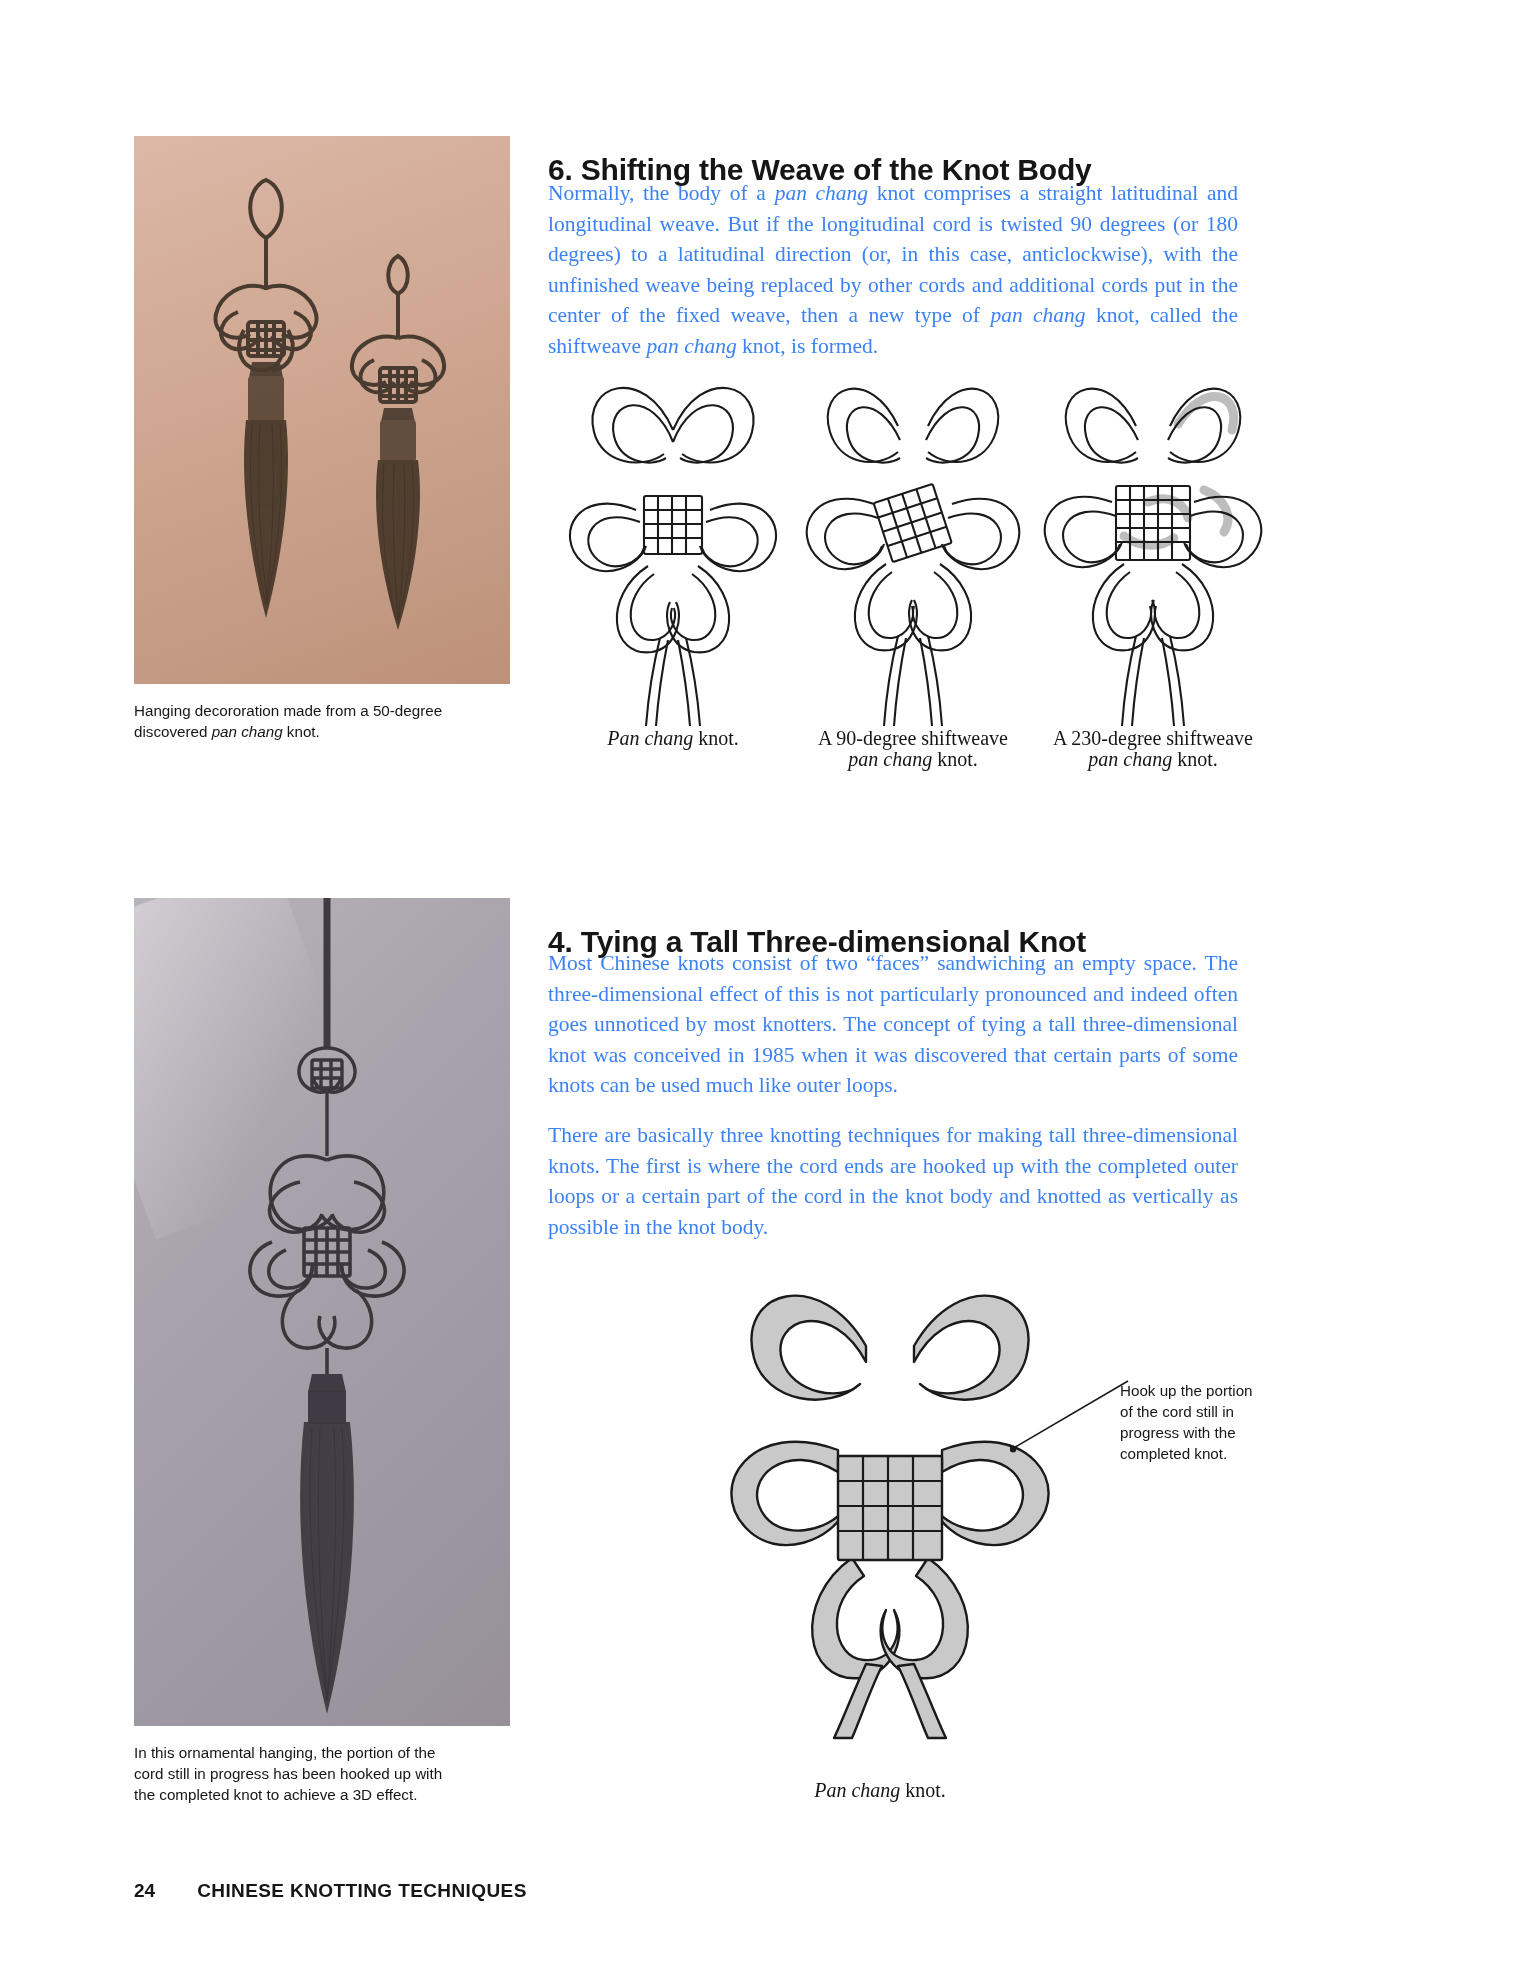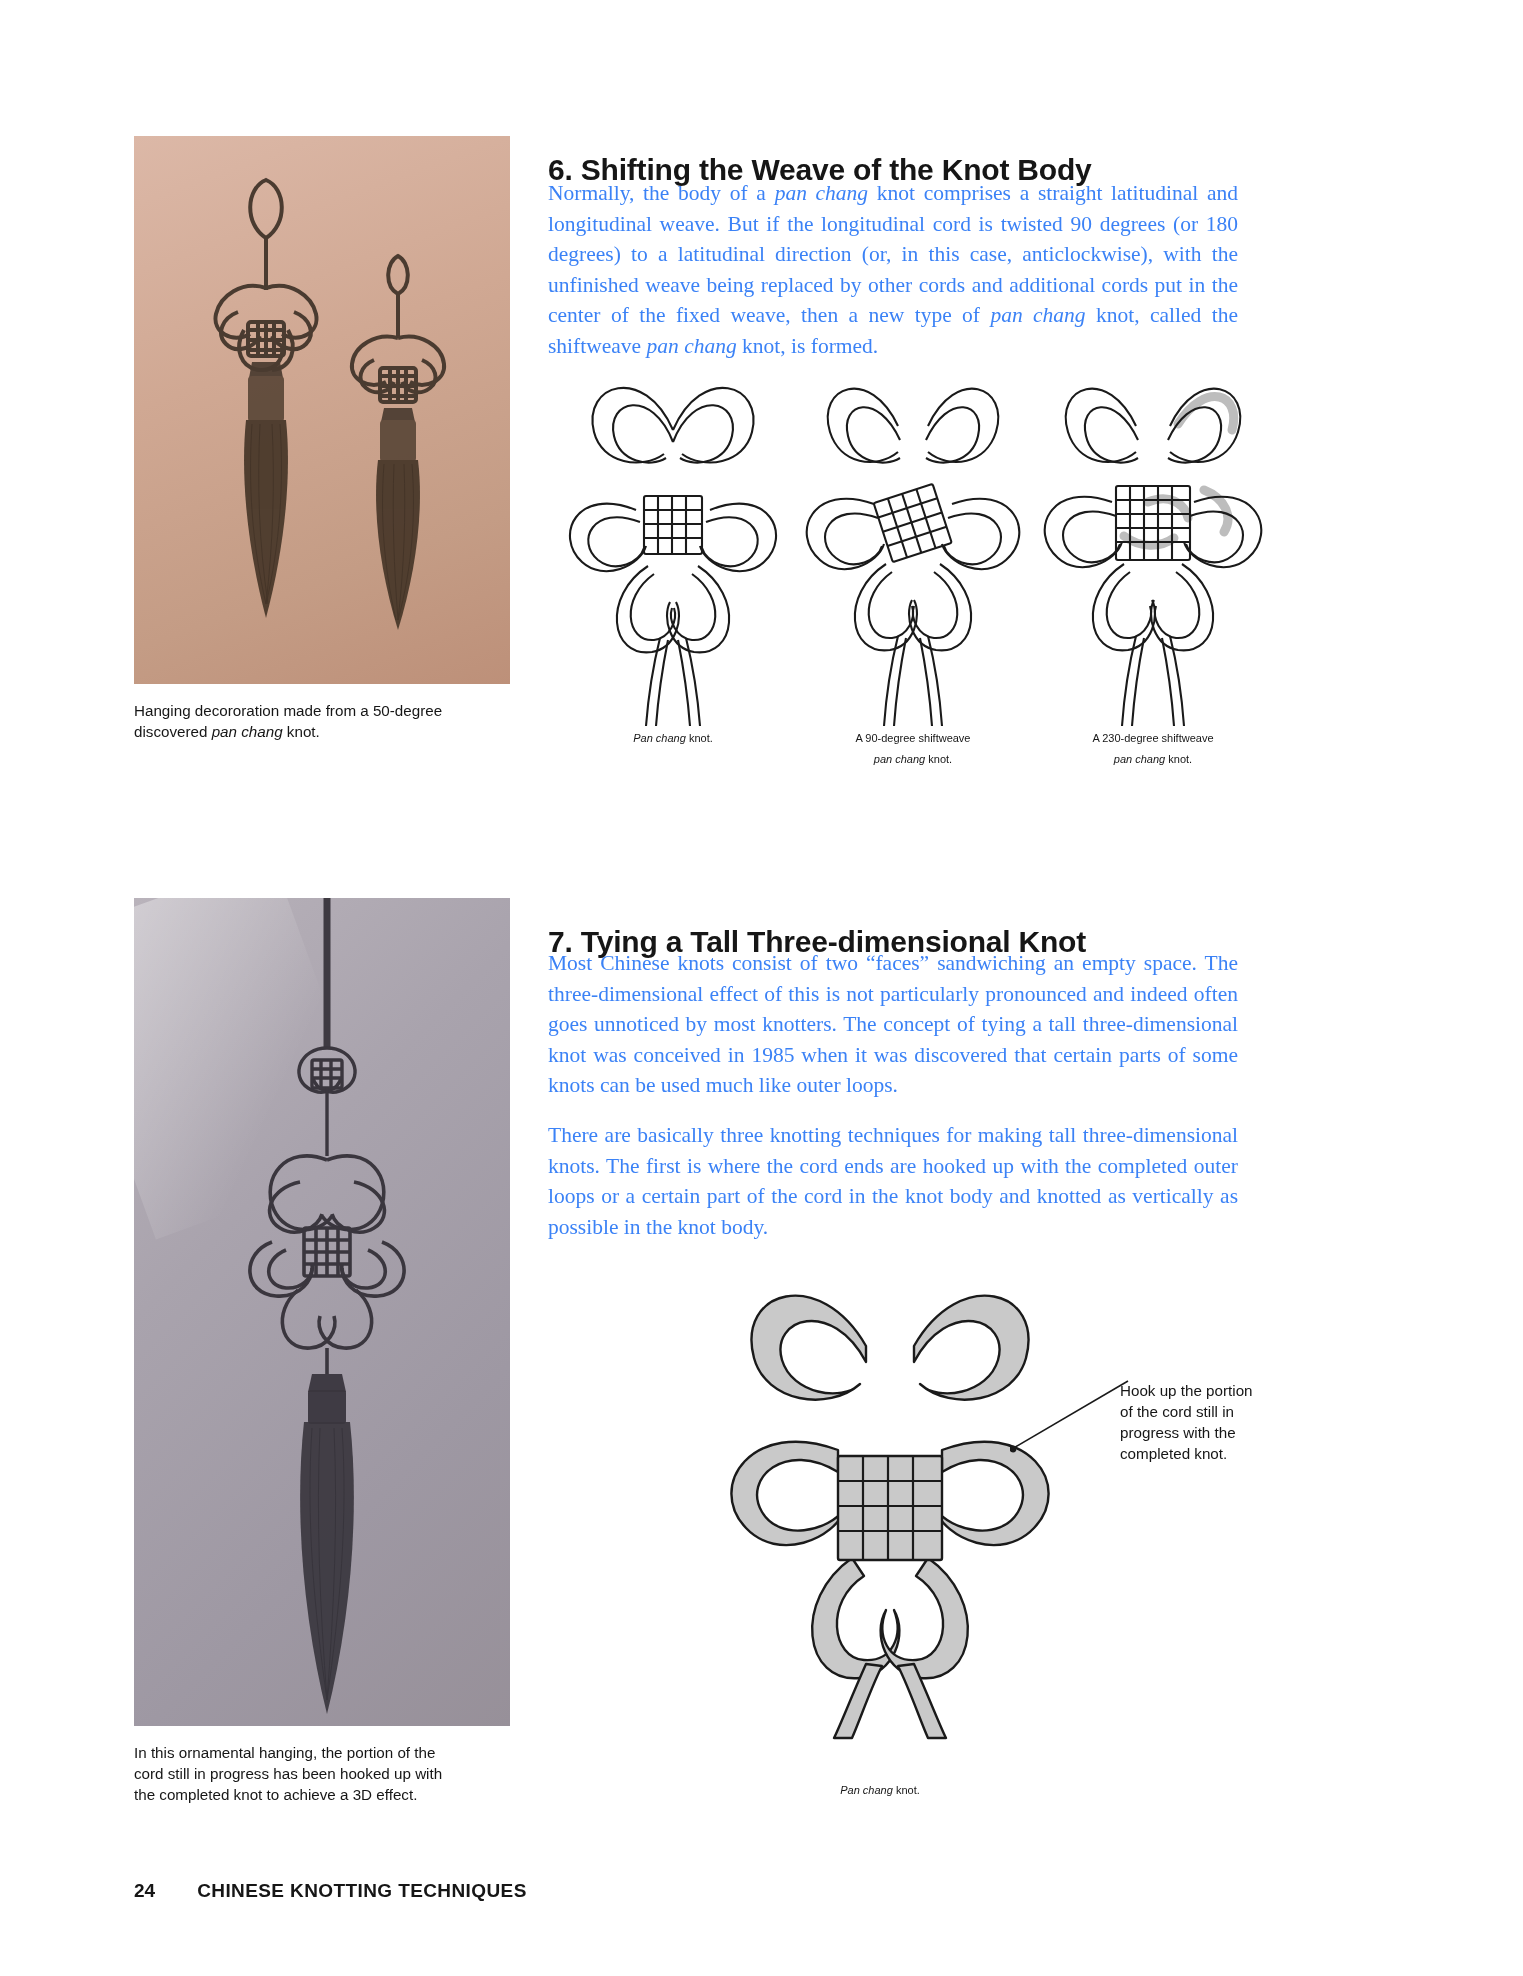--- a/index.html
+++ b/index.html
@@ -30,22 +30,22 @@
   }
   .body-text i{font-style:italic;}
   .caption{
     font-family:"Liberation Sans", sans-serif;
     font-size:15.2px;
     line-height:21px;
     color:#161616;
   }
   .caption i{font-style:italic;}
   .fig-caption{
-    font-family:Liberation Sans, sans-serif;
-    font-size:11px;
+    font-family:Liberation Serif, serif;
+    font-size:20px;
     line-height:21px;
     color:#161616;
     text-align:center;
   }
   .fig-caption i{font-style:italic;}
 
   
   #sec6{position:absolute;left:0;top:0;width:1523px;}
   #photo1{
     position:absolute;left:134px;top:136px;width:376px;height:548px;
@@ -331,21 +331,21 @@
         </g>
         <g stroke="#2e2b32" stroke-width="1" opacity="0.5" fill="none">
           <path d="M70 530 c-6 90 2 180 15 272"></path>
           <path d="M78 530 c-4 90 0 180 7 272"></path>
           <path d="M92 530 c4 90 0 180 -7 272"></path>
           <path d="M100 530 c6 90 -2 180 -15 272"></path>
         </g>
       </svg>
     </div>
 
-    <h2 class="heading">7. Tying a Tall Three-dimensional Knot</h2>
+    <h2 class="heading">4. Tying a Tall Three-dimensional Knot</h2>
 
     <div class="para1">
       <p class="body-text">Most Chinese knots consist of two “faces” sandwiching an empty space. The three-dimensional effect of this is not particularly pronounced and indeed often goes unnoticed by most knotters. The concept of tying a tall three-dimensional knot was conceived in 1985 when it was discovered that certain parts of some knots can be used much like outer loops.</p>
     </div>
 
     <div class="para2">
       <p class="body-text">There are basically three knotting techniques for making tall three-dimensional knots. The first is where the cord ends are hooked up with the completed outer loops or a certain part of the cord in the knot body and knotted as vertically as possible in the knot body.</p>
     </div>
 
     <div id="photo2-cap" class="caption">

